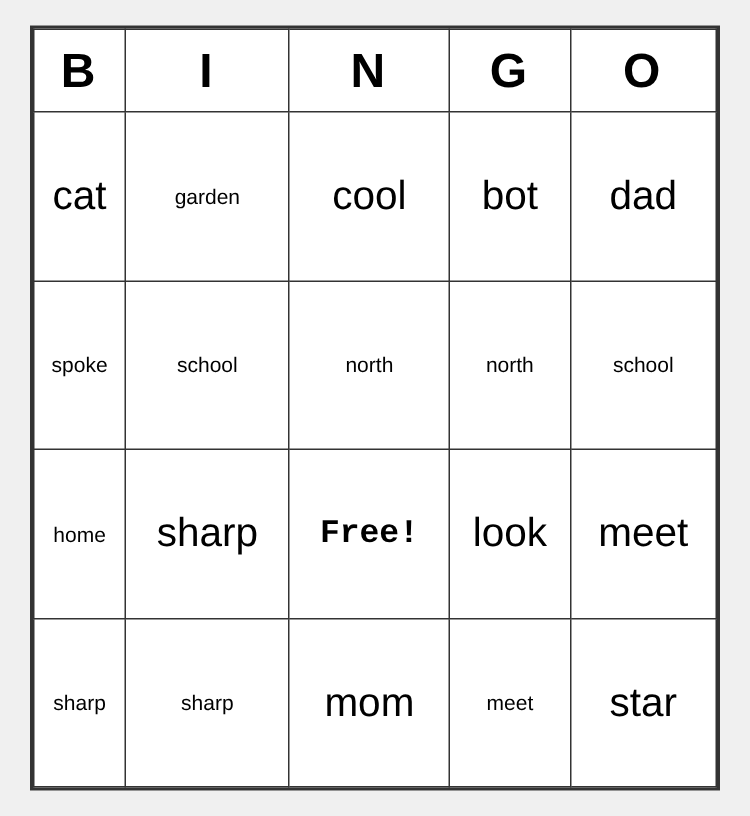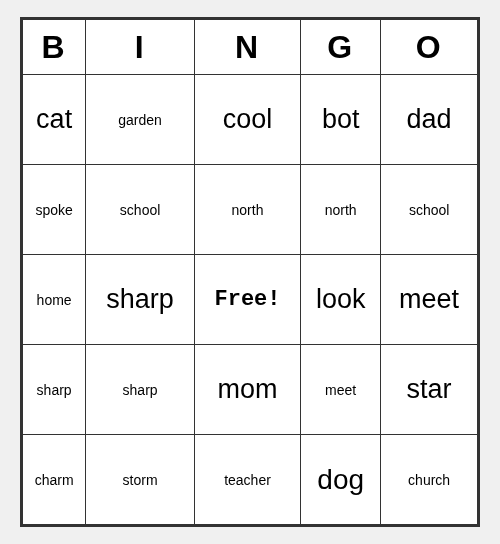--- a/index.html
+++ b/index.html
@@ -100,22 +100,15 @@
           <td>look</td>
           <td>meet</td>
         </tr>
         <tr class="data-row">
           <td class="small-text">sharp</td>
           <td class="small-text">sharp</td>
           <td>mom</td>
           <td class="small-text">meet</td>
           <td>star</td>
         </tr>
-        <tr class="data-row">
-          <td class="small-text">charm</td>
-          <td class="small-text">storm</td>
-          <td class="small-text">teacher</td>
-          <td class="large-text">dog</td>
-          <td class="small-text">church</td>
-        </tr>
       </tbody>
   </table>
 </div>
 
 </body></html>

